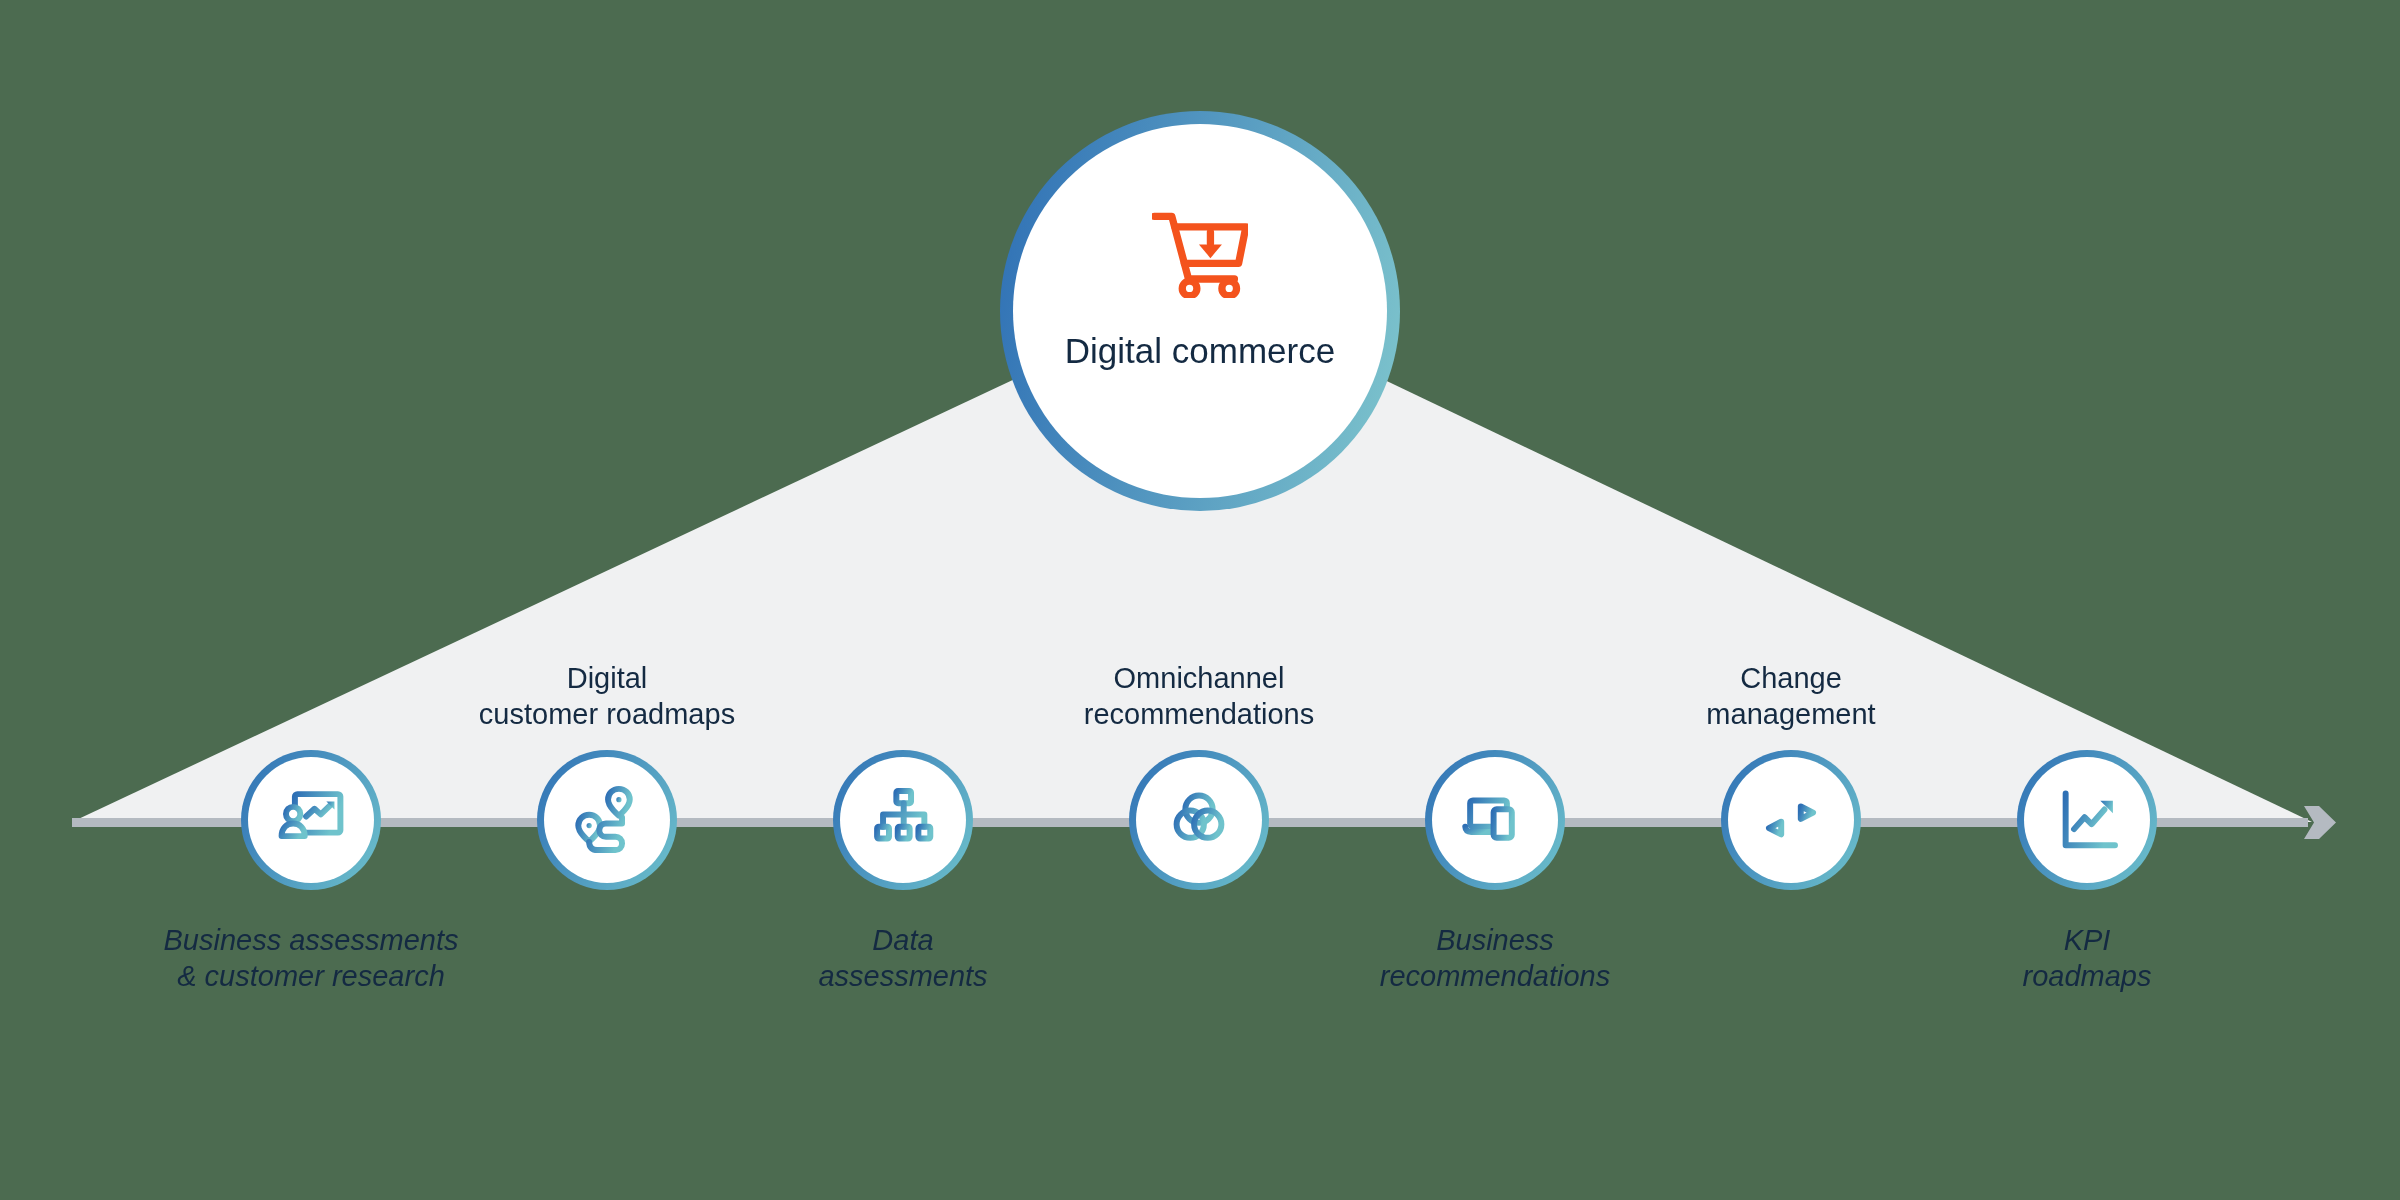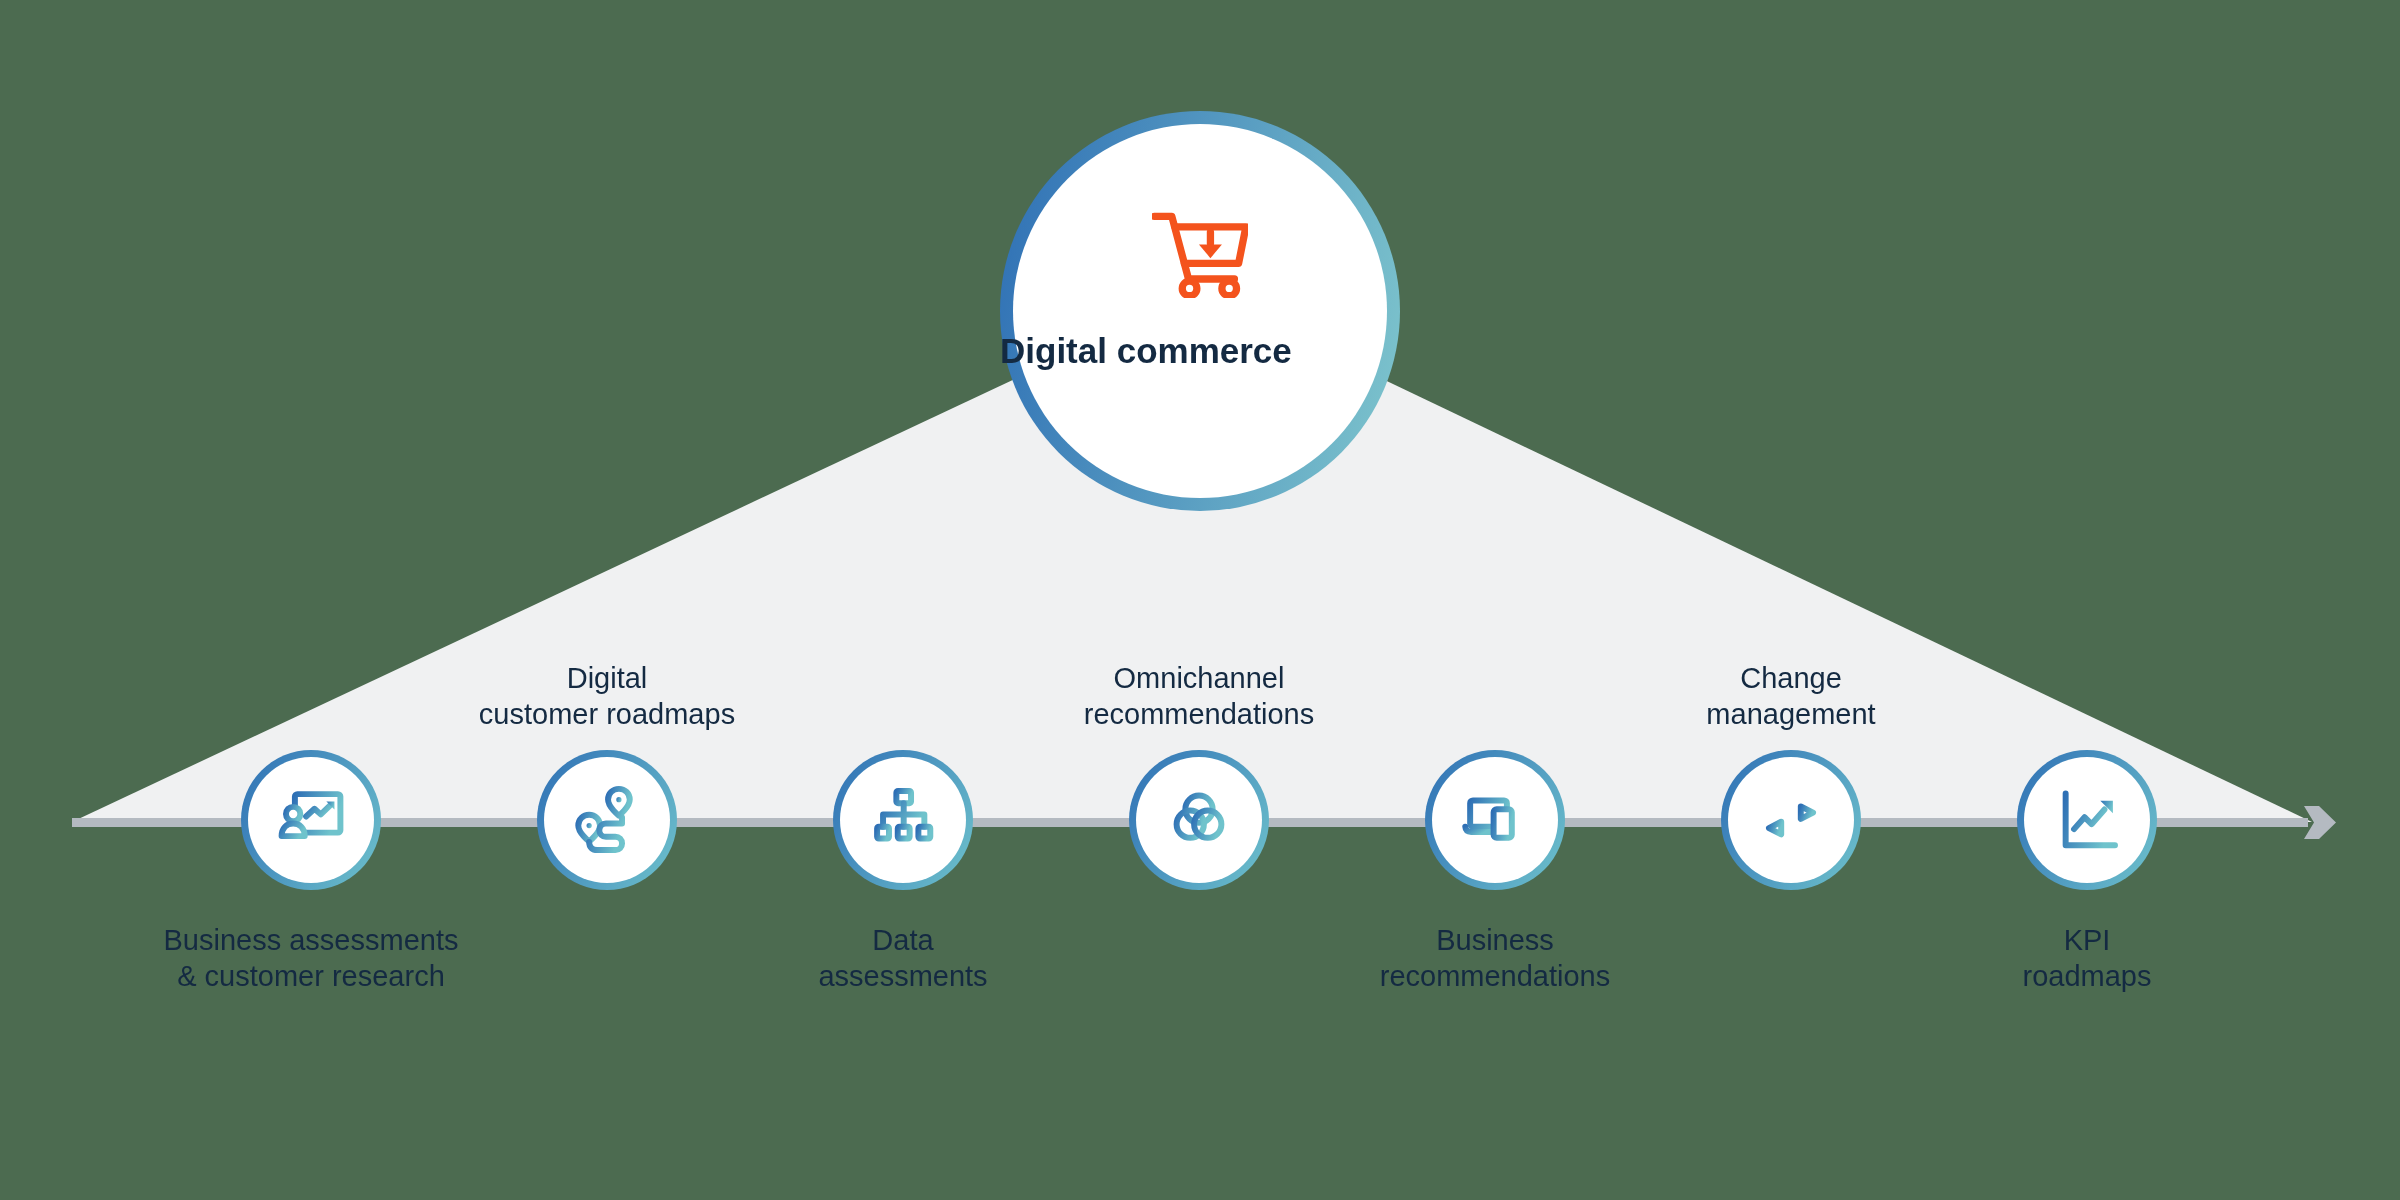--- a/index.html
+++ b/index.html
@@ -24,39 +24,39 @@
   .hub{
     position:absolute;left:1000px;top:111px;width:400px;height:400px;
     border-radius:50%;border:13px solid transparent;
     background:linear-gradient(#fff,#fff) padding-box,
                linear-gradient(100deg,var(--grad-a),#7FC6CD) border-box;
     z-index:3;
   }
   .hub-icon{position:absolute;left:1152px;top:212px;z-index:4;}
   .hub-title{
     position:absolute;left:1000px;top:331px;width:400px;z-index:4;
-    font-weight:bold;font-size:35px;line-height:40px;
+    text-align:center;font-weight:normal;font-size:35px;line-height:40px;
     color:var(--navy);
   }
   
   .step-circle{
     position:absolute;top:750px;width:140px;height:140px;border-radius:50%;
     border:7px solid transparent;
     background:linear-gradient(#fff,#fff) padding-box,
                linear-gradient(120deg,var(--grad-a),var(--grad-b)) border-box;
     display:flex;align-items:center;justify-content:center;z-index:3;
   }
   .step-circle svg{display:block;}
   .label{
     position:absolute;transform:translateX(-50%);text-align:center;
     font-size:29px;line-height:36px;color:var(--navy);white-space:nowrap;z-index:3;
   }
   .label span{display:block;}
   .label.above{top:660px;}
-  .label.below{top:922px;}
+  .label.below{top:922px;font-style:italic;}
 </style>
 </head>
 <body>
 
 <svg class="bg-shapes" width="2400" height="1200" viewBox="0 0 2400 1200">
   <polygon points="72,822 1200,292 2312,822" style="fill:var(--triangle)"></polygon>
   <rect x="72" y="818" width="2236" height="9" style="fill:var(--line)"></rect>
   <polygon points="2304,806 2319,806 2336,822.5 2319,839 2304,839 2314,822.5" style="fill:var(--line)"></polygon>
 </svg>
 

